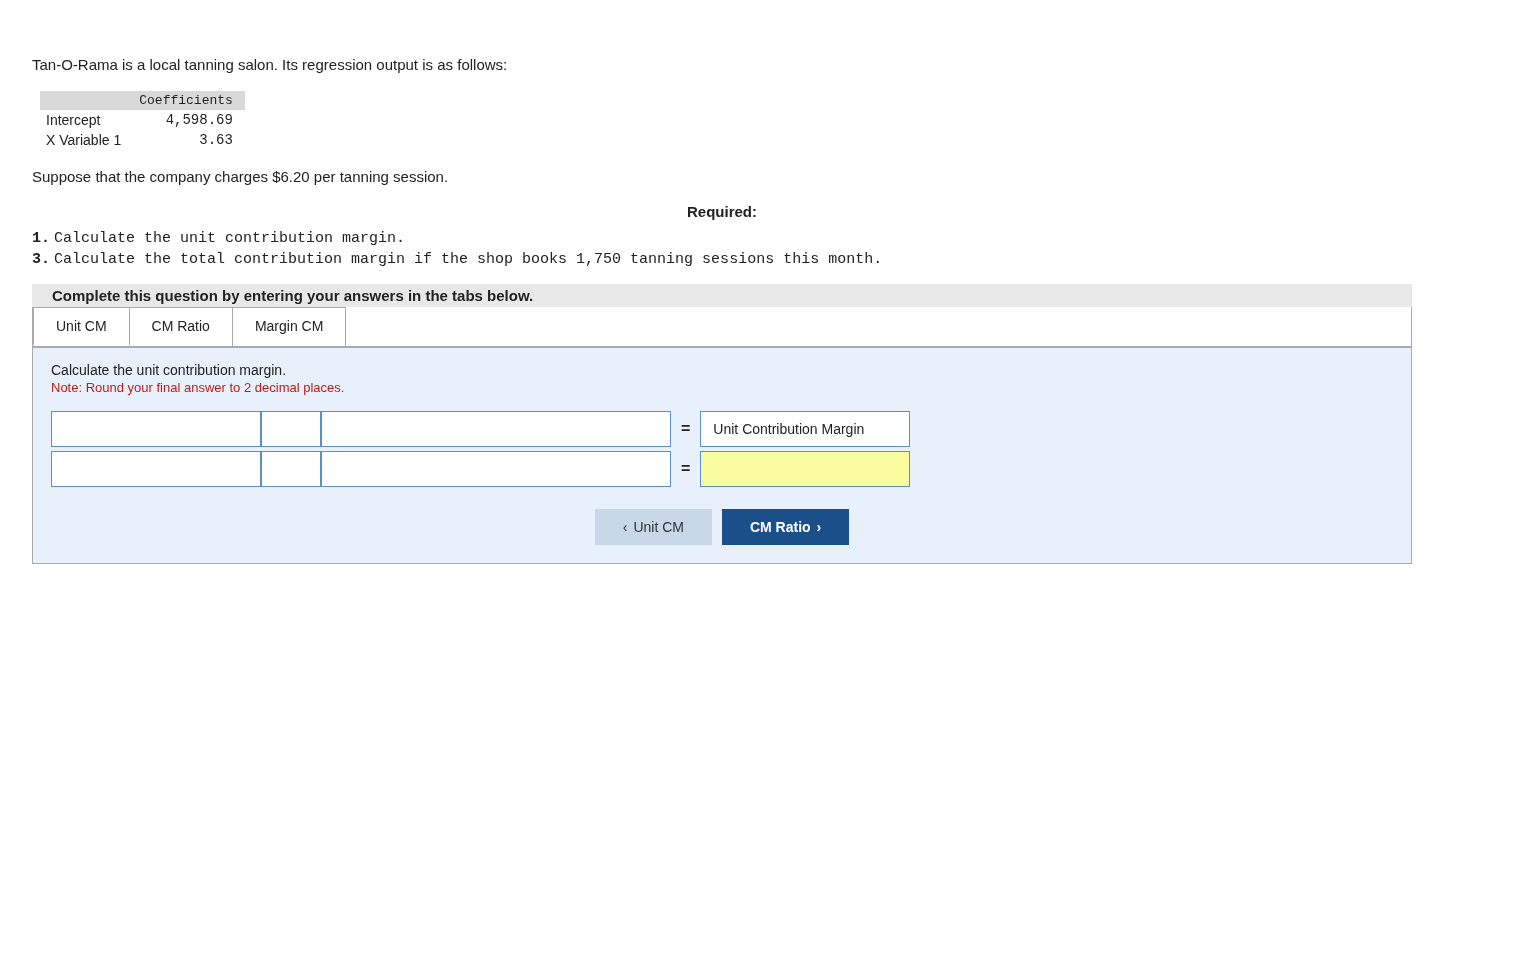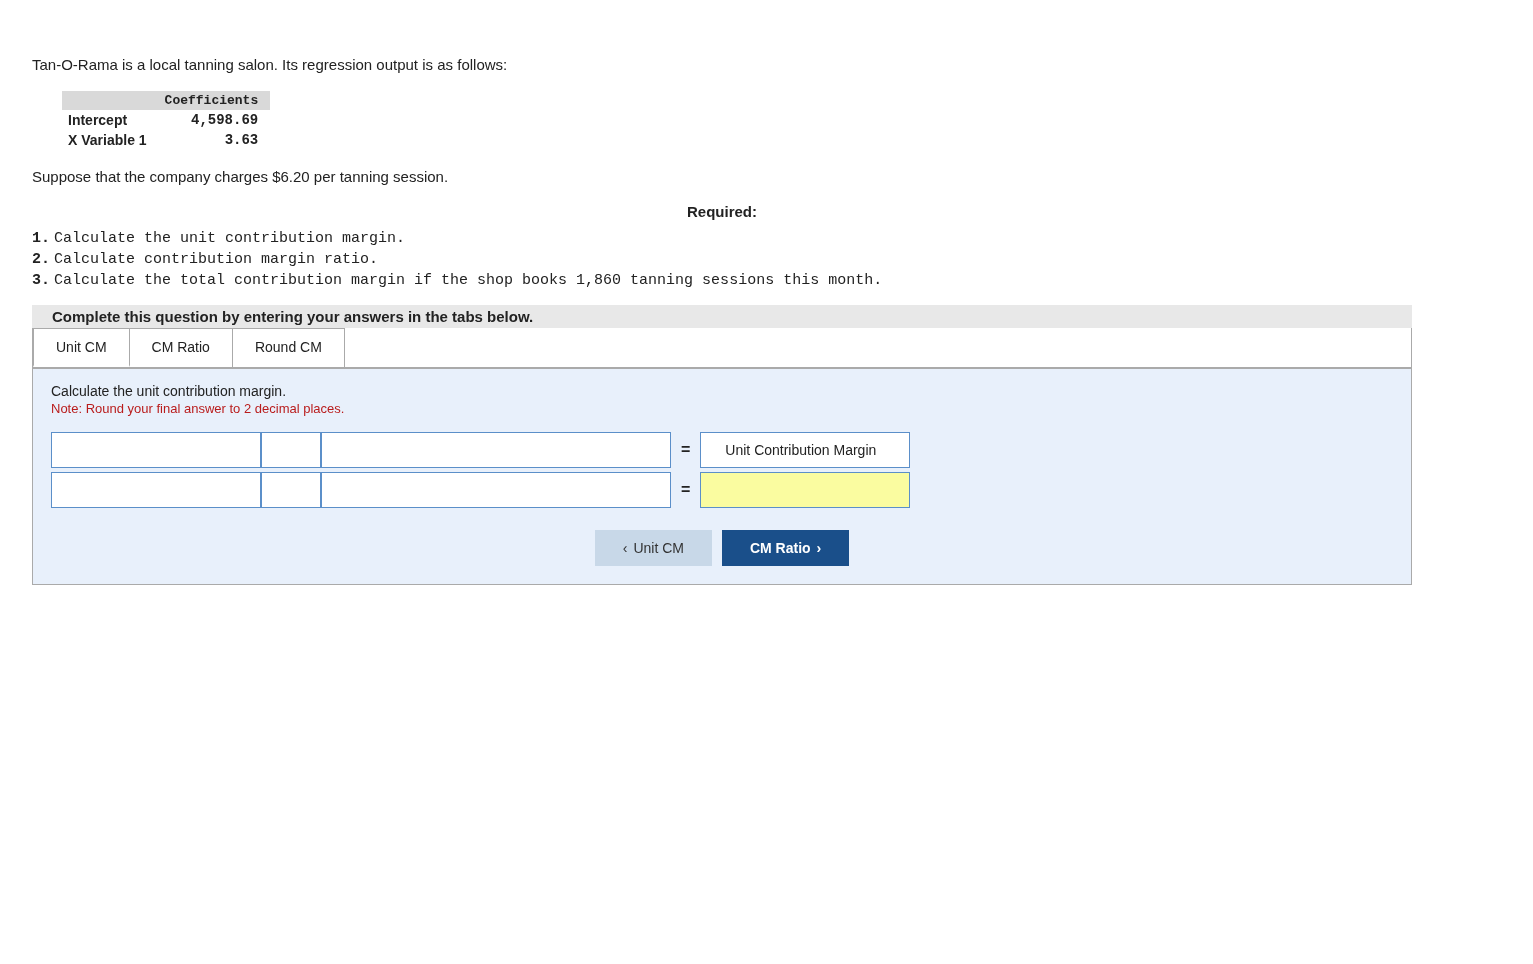--- a/index.html
+++ b/index.html
@@ -12,22 +12,21 @@
       max-width: 1533px;
     }
     .intro-text {
       margin-bottom: 18px;
       font-size: 15px;
       margin-top: 32px;
     }
     .regression-table {
       border-collapse: collapse;
       margin-bottom: 18px;
-      margin-left: 22px;
-      font-weight: bold;
+      margin-left: 0;
     }
     .regression-table td {
       padding: 2px 12px 2px 6px;
       font-size: 14px;
     }
     .regression-table thead td {
       background: #d9d9d9;
       text-align: right;
       font-family: 'Courier New', monospace;
       font-size: 13px;
@@ -153,21 +152,21 @@
       display: flex;
       align-items: center;
       height: 36px;
     }
     .ucm-label {
       border: 1.5px solid #5b8fc9;
       background: #fff;
       height: 36px;
       width: 210px;
       font-size: 14px;
-      padding: 2px 24px;
+      padding: 2px 12px;
       display: flex;
       align-items: center;
     }
     .nav-buttons {
       display: flex;
       justify-content: center;
       gap: 10px;
       margin-top: 22px;
       align-items: center;
     }
@@ -241,41 +240,38 @@
   </div>
 
   <p class="charge-text">Suppose that the company charges $6.20 per tanning session.</p>
 
   <p class="required-label">Required:</p>
   <ul class="requirements-list">
     <li>
       <span class="num">1.</span><span>Calculate the unit contribution margin.</span>
     </li>
     <li>
-      <span class="num">2.</span><span>Calculate contribution margin ratio.</span>
-    </li>
-    <li>
-      <span class="num">3.</span><span>Calculate the total contribution margin if the shop books 1,860 tanning sessions this month.</span>
+      <span class="num">3.</span><span>Calculate the total contribution margin if the shop books 1,750 tanning sessions this month.</span>
     </li>
   </ul>
 
   <div class="complete-box">
     <span>Complete this question by entering your answers in the tabs below.</span>
   </div>
 
   <div class="tabs-area">
     <div class="tabs-row">
       <div class="tab active">
         <span>Unit CM</span>
       </div>
       <div class="tab">
         <span>CM Ratio</span>
       </div>
       <div class="tab">
-        <span>Round CM</span>
+        <span>Margin CM</span>
       </div>
     </div>
 
     <div class="tab-content">
       <p class="tab-content-title">Calculate the unit contribution margin.</p>
       <p class="tab-content-note">Note: Round your final answer to 2 decimal places.</p>
 
       <div style="display:flex; align-items:center; gap:0;">
 
         <div class="two-row-inputs">

